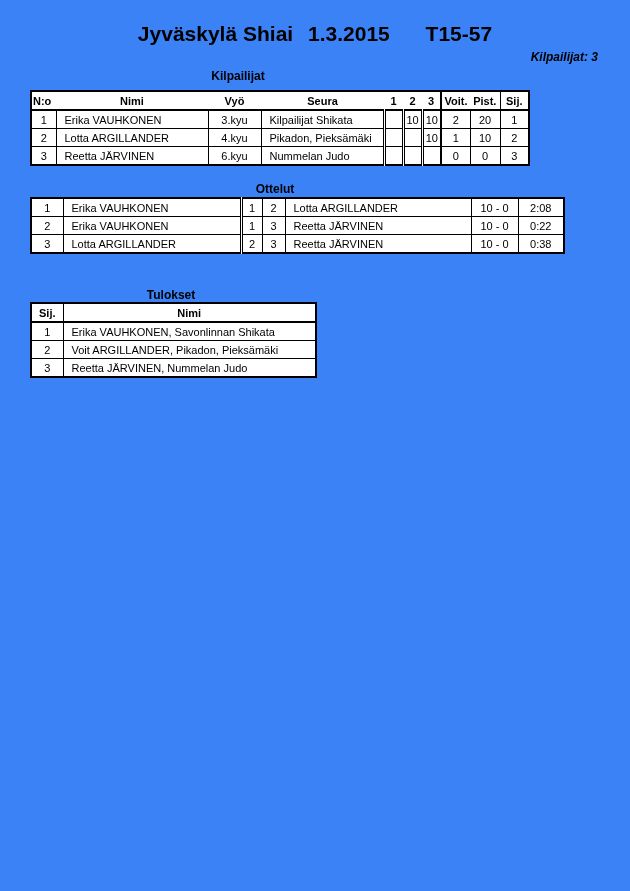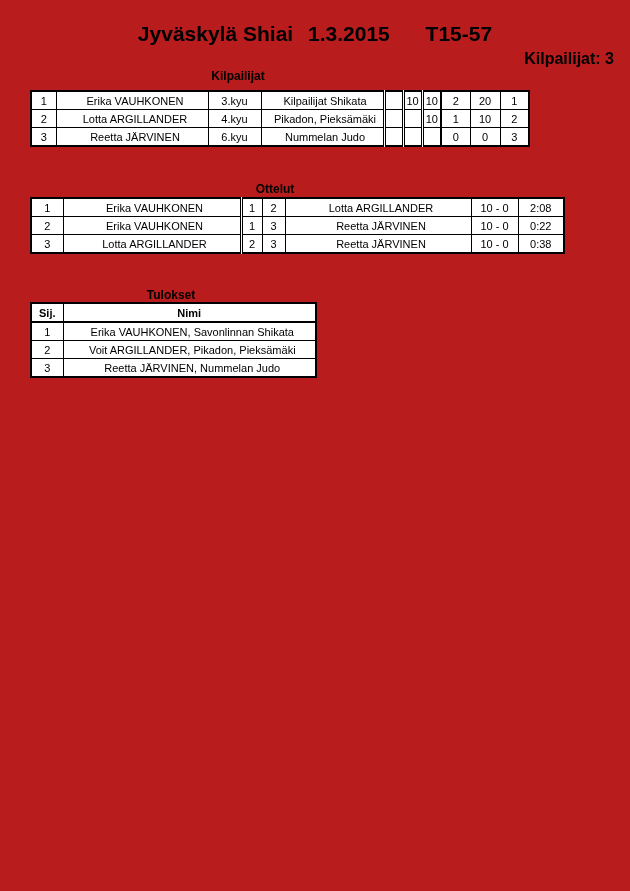--- a/index.html
+++ b/index.html
@@ -1,39 +1,40 @@
 <!DOCTYPE html>
 <html><head>
 <meta charset="utf-8">
 <style>
   html, body { margin: 0; padding: 0; background: #ffffff; }
   .page {
     position: relative;
     width: 630px;
     height: 891px;
-    background: #b91c1c;
+    background: #3b82f6;
     font-family: "Liberation Sans", sans-serif;
     color: #000;
     overflow: hidden;
   }
   .title {
     position: absolute;
     top: 22px; left: 0; width: 100%;
     text-align: center;
     font-size: 21px;
     font-weight: bold;
     white-space: nowrap;
   }
   .title .g1 { margin-left: 9px; }
   .title .g2 { margin-left: 30px; }
   .count {
     position: absolute;
-    top: 50px; right: 16px;
-    font-size: 16px;
-    font-weight: bold;
+    top: 50px; right: 32px;
+    font-size: 12px;
+    font-weight: bold;
+    font-style: italic;
   }
   .sec-heading {
     position: absolute;
     transform: translateX(-50%);
     font-size: 12px;
     font-weight: bold;
     white-space: nowrap;
   }
   #h-kilpailijat { left: 238px; top: 69px; text-align: right; }
   #h-ottelut     { left: 275px; top: 182px; }
@@ -58,21 +59,21 @@
     white-space: nowrap;
     vertical-align: middle;
   }
   td { border: 1px solid #000; text-align: center; }
   th {
     border: none;
     border-bottom: 2px solid #000;
     font-weight: bold;
     text-align: center;
   }
-  .left  { text-align: center; padding-left: 8px; }
+  .left  { text-align: left; padding-left: 8px; }
   .hleft { text-align: left; padding-left: 1px; }
   .dbl   { border-left: 3px double #000; }   
   .gsep  { border-left: 2px solid #000; }    
   .hsep  { border-left: 1px solid #000; }    
 </style>
 </head>
 <body>
 
 <div class="page">
 
@@ -93,20 +94,32 @@
         <col style="width:53px">
         <col style="width:123px">
       <col style="width:19px">
         <col style="width:19px">
         <col style="width:19px">
       <col style="width:29px">
         <col style="width:30px">
         <col style="width:29px">
     </colgroup>
     <tbody>
+        <tr>
+      <th class="hleft">N:o</th>
+      <th>Nimi</th>
+      <th>Vyö</th>
+      <th>Seura</th>
+      <th>1</th>
+      <th>2</th>
+      <th>3</th>
+      <th class="gsep">Voit.</th>
+      <th>Pist.</th>
+      <th class="hsep">Sij.</th>
+    </tr>
     <tr>
       <td>1</td>
       <td class="left">Erika VAUHKONEN</td>
       <td>3.kyu</td>
       <td class="left">Kilpailijat Shikata</td>
       <td class="dbl"></td>
       <td class="dbl">10</td>
       <td class="dbl">10</td>
       <td class="gsep">2</td>
       <td>20</td>

